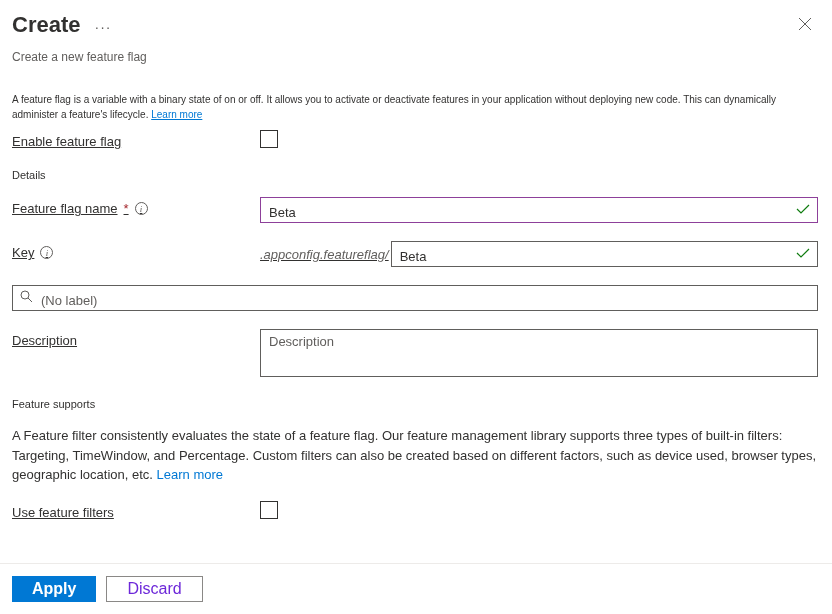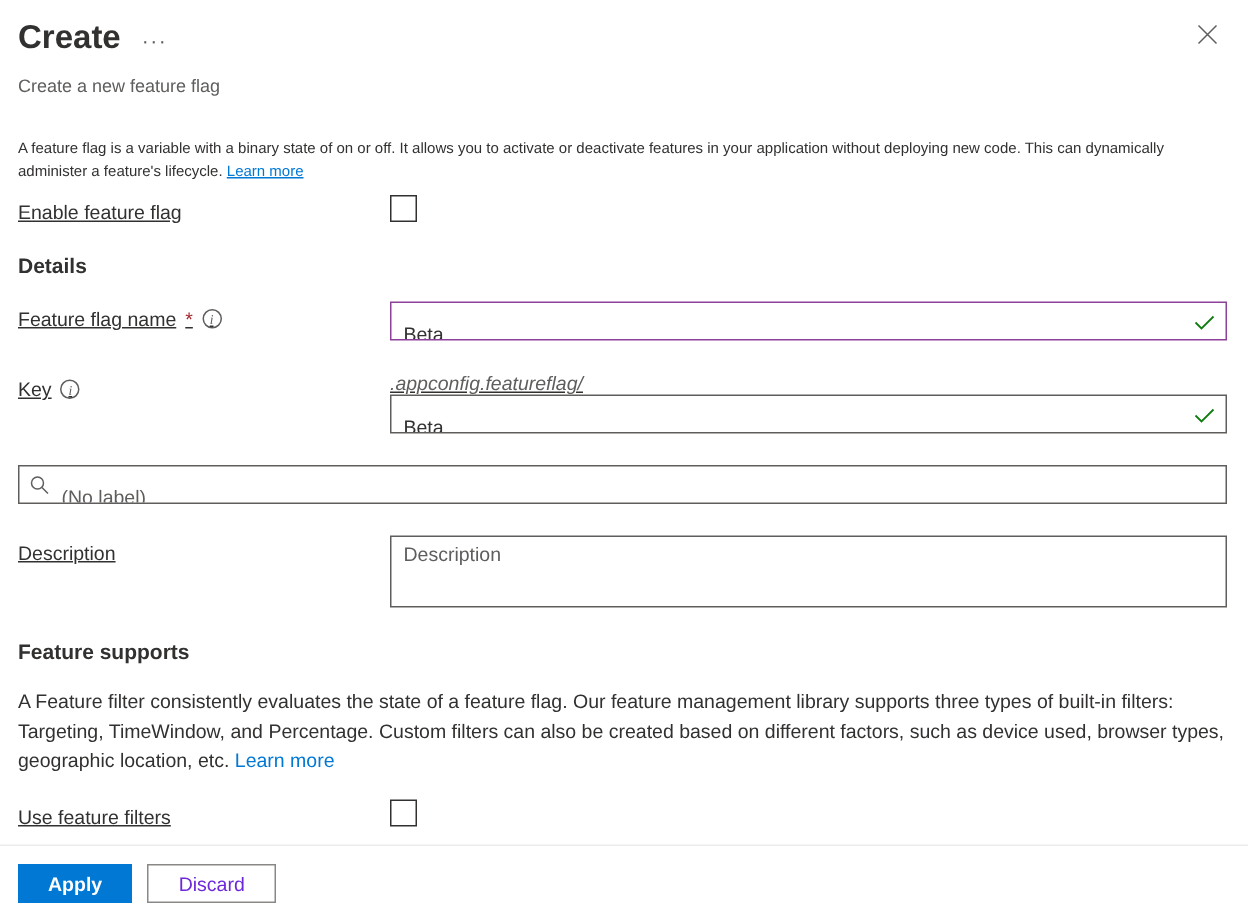--- a/index.html
+++ b/index.html
@@ -74,22 +74,22 @@
       color: #323130;
       padding-top: 4px;
       display: flex;
       align-items: center;
       gap: 4px;
     }
     .form-control {
       flex: 1;
     }
     .section-title {
-      font-size: 14px;
-      font-weight: 700;
+      font-size: 11px;
+      font-weight: 400;
       color: #323130;
       margin-bottom: 16px;
       margin-top: 8px;
     }
     .checkbox {
       width: 18px;
       height: 18px;
       border: 1px solid #323130;
       background: #fff;
       display: inline-block;
@@ -111,21 +111,21 @@
       font-style: italic;
       font-family: Georgia, serif;
       color: #605e5c;
       margin-left: 2px;
       cursor: pointer;
     }
     .text-input {
       width: 100%;
       height: 26px;
       border: 1px solid #605e5c;
-      padding: 17px 30px 0 8px;
+      padding: 4px 30px 0 8px;
       font-size: 13px;
       font-family: inherit;
       color: #323130;
       outline: none;
     }
     .text-input::placeholder {
       color: #605e5c;
     }
     .input-validated {
       border-color: #8d409a;
@@ -138,23 +138,22 @@
       position: absolute;
       right: 8px;
       top: 50%;
       transform: translateY(-50%);
       color: #107c10;
       font-size: 14px;
       pointer-events: none;
     }
     .key-row {
       display: flex;
-      align-items: flex-start;
-      width: 100%;
-      flex-direction: column;
+      align-items: center;
+      width: 100%;
     }
     .key-prefix {
       font-style: italic;
       font-size: 13px;
       color: #605e5c;
       padding-right: 2px;
       white-space: nowrap;
     }
     .label-input-wrap {
       position: relative;
@@ -202,21 +201,21 @@
       bottom: 0;
       border-top: 1px solid #edebe9;
       padding: 12px;
       display: flex;
       gap: 10px;
       background: #fff;
     }
     .btn {
       height: 26px;
       padding: 0 20px;
-      font-size: 13px;
+      font-size: 16px;
       font-family: inherit;
       cursor: pointer;
       border: none;
     }
     .btn-primary {
       background: #0078d4;
       color: #fff;
       font-weight: 600;
     }
     .btn-secondary {

